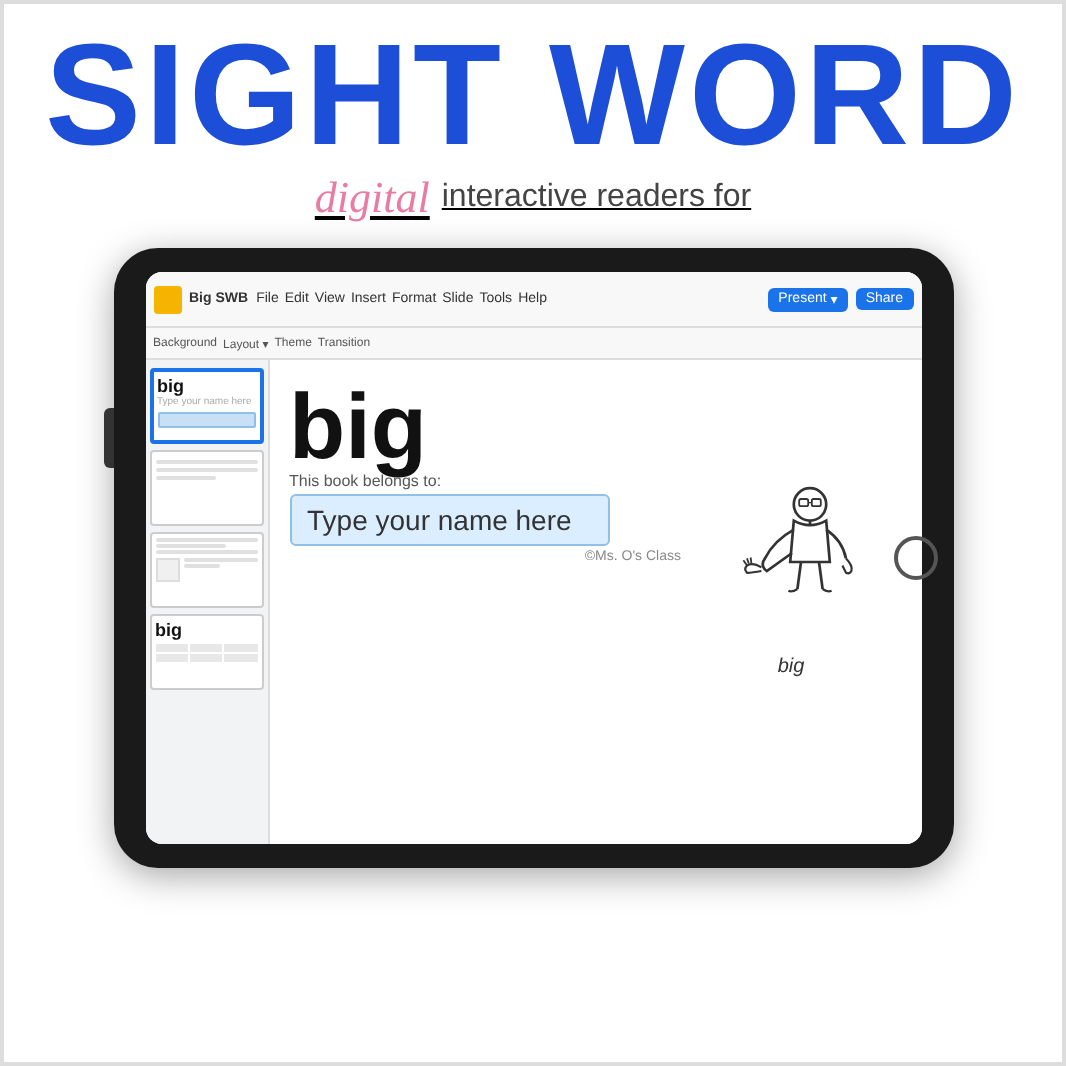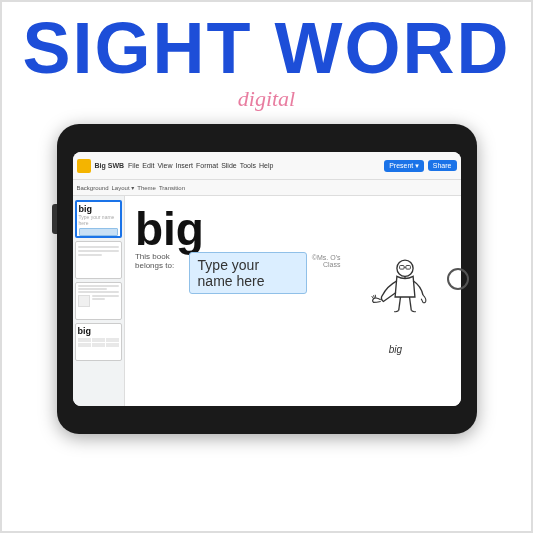--- a/index.html
+++ b/index.html
@@ -23,20 +23,21 @@
       color: #1d4ed8;
       line-height: 1;
       letter-spacing: 2px;
     }
     .subtitle-row {
       display: flex;
       align-items: center;
       justify-content: center;
       gap: 6px;
       margin-top: 2px;
+      text-decoration: underline;
     }
     .digital-text {
       font-family: 'Brush Script MT', cursive;
       font-size: 22px;
       color: #e87da0;
       font-style: italic;
     }
     .interactive-text {
       font-size: 16px;
       color: #444;
@@ -66,21 +67,21 @@
       display: flex;
       justify-content: center;
       align-items: center;
       margin-top: 8px;
     }
     .tablet {
       width: 420px;
       height: 310px;
       background: #1a1a1a;
       border-radius: 22px;
-      padding: 28px 16px;
+      padding: 12px 16px;
       position: relative;
       box-shadow: 0 4px 18px rgba(0,0,0,0.35);
     }
     
     .tablet::before {
       content: '';
       position: absolute;
       left: -5px;
       top: 80px;
       width: 5px;
@@ -243,20 +244,21 @@
 
     .slide-body {
       display: flex;
       flex: 1;
       align-items: flex-start;
       justify-content: space-between;
     }
 
     .slide-left {
       display: flex;
+      flex-direction: column;
       justify-content: flex-end;
       flex: 1;
     }
 
     .slide-right {
       width: 110px;
       display: flex;
       flex-direction: column;
       align-items: center;
     }
@@ -295,20 +297,21 @@
       margin-top: 2px;
     }
   </style>
 </head>
 <body>
 
 <div class="header">
   <div class="sight-word-title">SIGHT WORD</div>
   <div class="subtitle-row">
     <span class="digital-text">digital</span>
+    <span class="interactive-text">interactive readers for</span>
   </div>
 </div>
 
 <div class="tablet-wrapper">
   <div class="tablet">
     <div class="tablet-screen">
 
       <div class="slides-toolbar">
         <div class="slides-icon"></div>
         <span style="font-size:7px;font-weight:bold;color:#333;">Big SWB</span>

